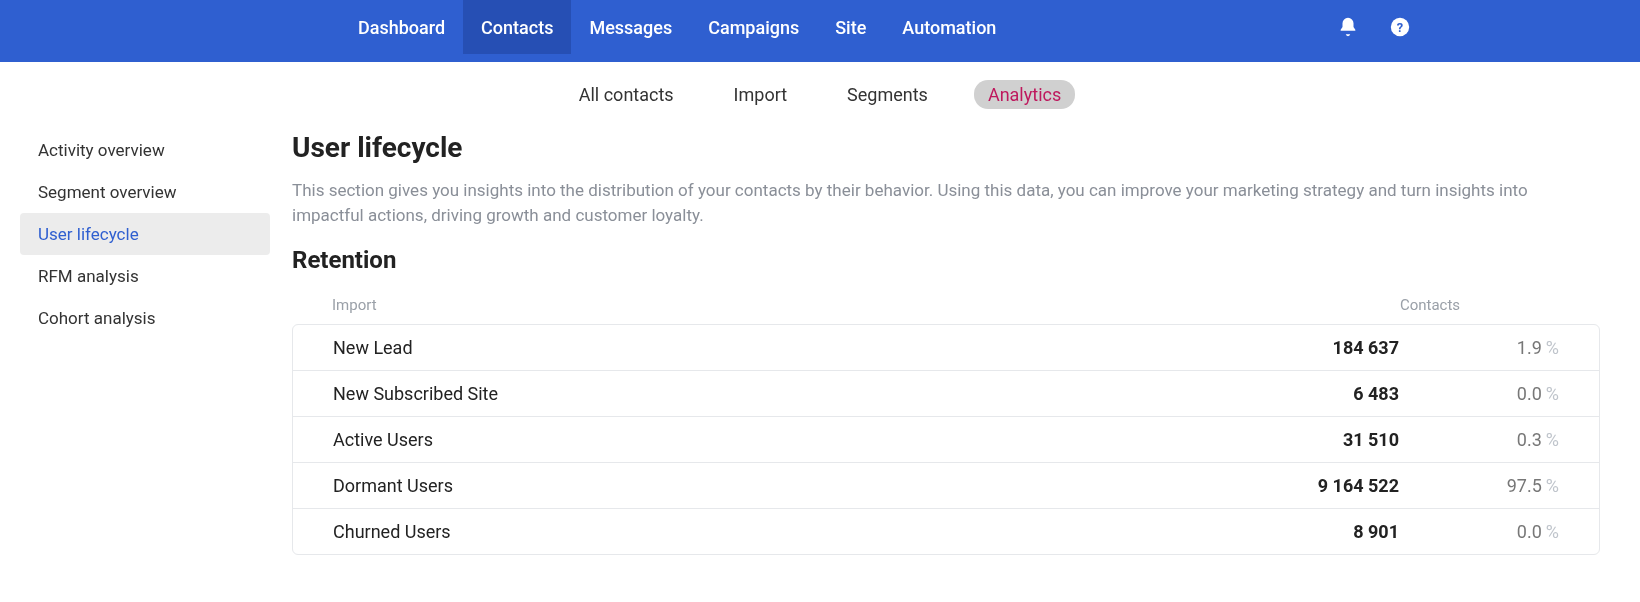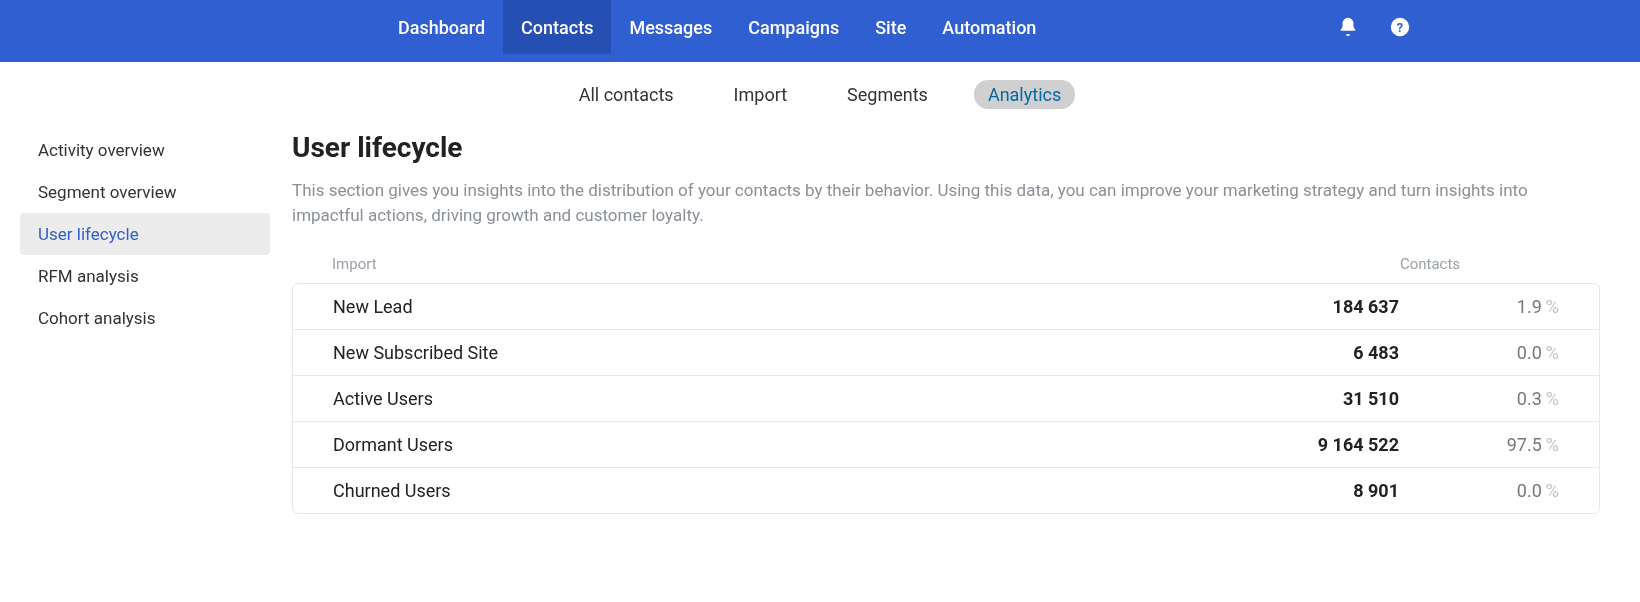--- a/index.html
+++ b/index.html
@@ -11,21 +11,20 @@
   }
 
   
   .topnav {
     background: #2f5fd0;
     height: 62px;
     display: flex;
     align-items: center;
     color: #fff;
     padding: 0 40px 8px 0;
-    gap: 40px;
   }
   .topnav-spacer-left { width: 340px; }
   .topnav-tabs { display: flex; height: 100%; }
   .topnav-tab {
     display: flex;
     align-items: center;
     padding: 0 18px;
     font-size: 18px;
     font-weight: 500;
     color: #fff;
@@ -52,21 +51,21 @@
     display: flex;
     justify-content: center;
     gap: 32px;
     padding: 18px 0 10px 0;
     font-size: 18px;
     color: #333;
   }
   .subnav-item { cursor: pointer; padding: 4px 14px; border-radius: 14px; }
   .subnav-item.active {
     background: #d0d0d0;
-    color: #0369a1;
+    color: #be185d;
     text-align: right;
   }
 
   
   .content {
     display: flex;
     padding: 10px 40px 40px 20px;
   }
   .sidebar {
     width: 250px;
@@ -91,21 +90,21 @@
   .page-title {
     font-size: 28px;
     font-weight: 700;
     margin-top: 2px;
     margin-bottom: 14px;
   }
   .page-desc {
     color: #8a8f98;
     font-size: 17px;
     line-height: 1.45;
-    margin-bottom: 28px;
+    margin-bottom: 19px;
     max-width: 1250px;
   }
   .section-title {
     font-size: 24px;
     font-weight: 700;
     margin-bottom: 22px;
   }
 
   
   .table-headers {
@@ -193,20 +192,21 @@
     <div class="sidebar-item">Segment overview</div>
     <div class="sidebar-item active">User lifecycle</div>
     <div class="sidebar-item">RFM analysis</div>
     <div class="sidebar-item">Cohort analysis</div>
   </div>
 
   <div class="main">
     <h1 class="page-title">User lifecycle</h1>
     <p class="page-desc">This section gives you insights into the distribution of your contacts by their behavior. Using this data, you can improve your marketing strategy and turn insights into impactful actions, driving growth and customer loyalty.</p>
 
+    <h2 class="section-title">Retention</h2>
 
     <div class="table-headers">
       <div class="th-stage">Import</div>
       <div class="th-contacts">Contacts</div>
     </div>
 
     <div class="table-body">
 
       <div class="table-row">
         <div class="td-stage">New Lead</div>

